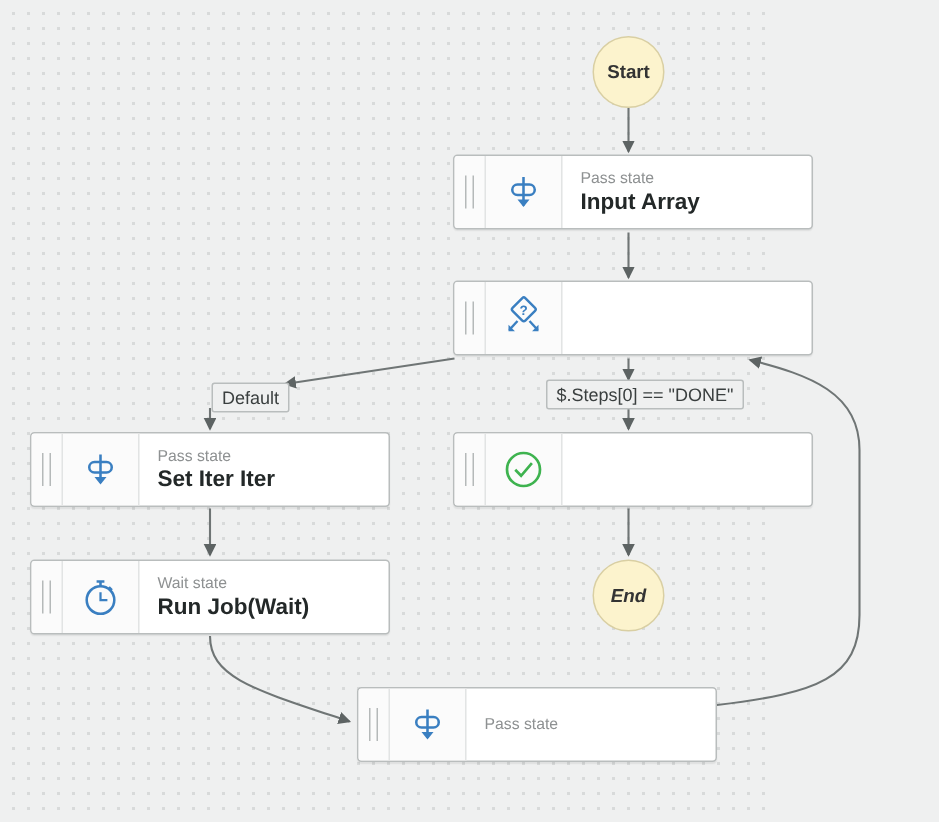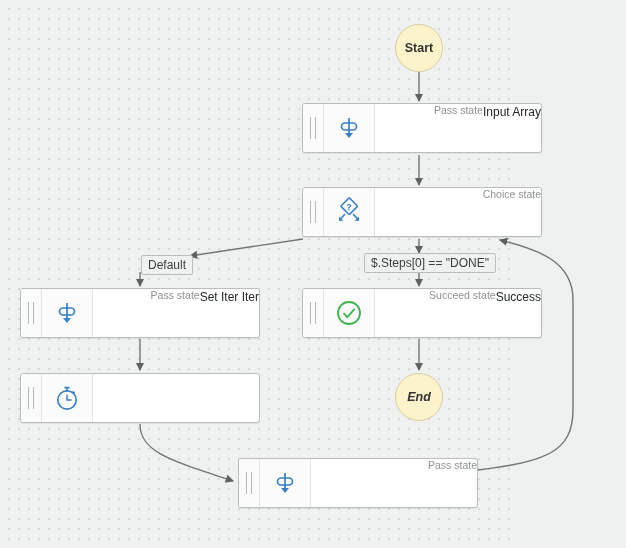--- a/index.html
+++ b/index.html
@@ -50,25 +50,25 @@
     display:flex;align-items:center;justify-content:center;
   }
   .grip{width:4px;height:22px;border-left:1.5px solid #b5b9b9;border-right:1.5px solid #b5b9b9;}
   .iconcell{
     width:50px;flex:0 0 50px;
     background:#fbfbfb;
     border-right:1px solid #e2e4e4;
     display:flex;align-items:center;justify-content:center;
   }
   .labels{
-    flex:1;display:flex;flex-direction:row;justify-content:flex-end;
+    flex:1;display:flex;flex-direction:column;justify-content:center;
     padding-left:12px;
   }
   .sub{font-size:10.5px;color:#8e9192;line-height:13px;}
-  .ttl{font-size:12px;color:#232828;font-weight:normal;line-height:17px;}
+  .ttl{font-size:15px;color:#232828;font-weight:bold;line-height:17px;}
 
   
   .edgelabel{
     position:absolute;
     background:#eff0f0;
     border:1px solid #b9bdbd;
     border-radius:2px;
     font-size:12px;color:#3a3f3f;
     padding:2px 6px;
     white-space:nowrap;
@@ -138,21 +138,20 @@
       <svg width="30" height="30" viewBox="0 0 30 30" fill="none" stroke="#3a7fc1" stroke-width="1.6">
         <rect x="9.2" y="3.2" width="12" height="12" rx="1.4" transform="rotate(45 15.2 9.2)"></rect>
         <text x="15" y="13" font-size="9" font-weight="bold" fill="#3a7fc1" stroke="none" text-anchor="middle" font-family="Liberation Sans, sans-serif">?</text>
         <path d="M11,17 L5.5,23"></path>
         <path d="M5,19.5 L5,23.8 L9.3,23.8" fill="#3a7fc1" stroke="none"></path>
         <path d="M19,17 L24.5,23"></path>
         <path d="M25,19.5 L25,23.8 L20.7,23.8" fill="#3a7fc1" stroke="none"></path>
       </svg>
     </div>
     <div class="labels">
-      <div class="sub">Choice state</div>
     </div>
   </div>
 
   <div class="edgelabel" style="left:141px;top:255px;">Default</div>
   <div class="edgelabel" style="left:364px;top:253px;">$.Steps[0] == "DONE"</div>
 
   <div class="state" style="left:20px;top:288px;">
     <div class="handle">
       <div class="grip"></div>
     </div>
@@ -175,35 +174,35 @@
     </div>
     <div class="iconcell">
       <svg width="30" height="30" viewBox="0 0 30 30" fill="none" stroke="#3a7fc1" stroke-width="1.7">
         <circle cx="15" cy="17" r="9.2"></circle>
         <path d="M12.4,4.6 L17.6,4.6"></path>
         <path d="M15,4.8 L15,7.9"></path>
         <path d="M20.6,8.4 L22.6,10.4"></path>
         <path d="M15,11.8 L15,17 L19.6,17" stroke-width="1.5"></path>
       </svg>
     </div>
+    <div class="labels">
+      <div class="sub">Wait state</div>
+      <div class="ttl">Run Job(Wait)</div>
+    </div>
   </div>
 
   <div class="state" style="left:302px;top:288px;">
     <div class="handle">
       <div class="grip"></div>
     </div>
     <div class="iconcell">
       <svg width="30" height="30" viewBox="0 0 30 30" fill="none" stroke="#3eb34f" stroke-width="1.8">
         <circle cx="15" cy="15" r="11"></circle>
         <path d="M9.5,15.2 L13.4,19.2 L20.6,10.8" stroke-width="1.8"></path>
       </svg>
-    </div>
-    <div class="labels">
-      <div class="sub">Succeed state</div>
-      <div class="ttl">Success</div>
     </div>
   </div>
 
   <div class="terminal" style="left:395px;top:373px;font-style:italic;">
     <span>End</span>
   </div>
 
   <div class="state" style="left:238px;top:458px;">
     <div class="handle">
       <div class="grip"></div>

